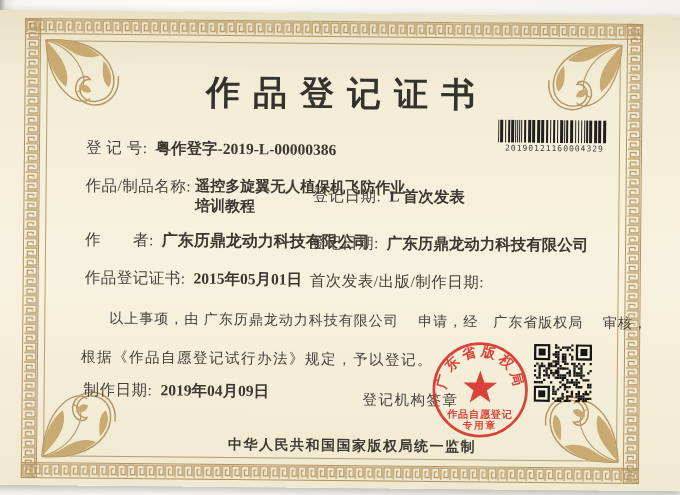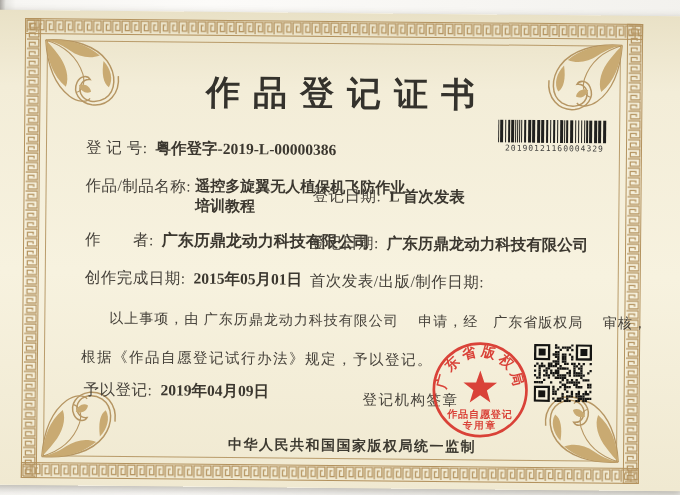--- a/index.html
+++ b/index.html
@@ -196,32 +196,32 @@
 
       <div class="row" id="row-author">
         <span class="label">作　　者:</span><span class="value">广东历鼎龙动力科技有限公司</span>
       </div>
 
       <div class="row" id="row-owner">
         <span class="label">登记日期:</span><span class="value">广东历鼎龙动力科技有限公司</span>
       </div>
 
       <div class="row" id="row-cdate">
-        <span class="label">创作完成日期:</span><span class="value">2015年05月01日</span>
+        <span class="label">作品登记证书:</span><span class="value">2015年05月01日</span>
       </div>
 
       <div class="row" id="row-fpub">
         <span class="label">首次发表/出版/制作日期:</span><span class="value"></span>
       </div>
 
       <div class="row" id="para1">以上事项，由 广东历鼎龙动力科技有限公司　 申请，经　广东省版权局　 审核，</div>
       <div class="row" id="para2">根据《作品自愿登记试行办法》规定，予以登记。</div>
 
       <div class="row" id="row-regdate">
-        <span class="label">予以登记:</span><span class="value">2019年04月09日</span>
+        <span class="label">制作日期:</span><span class="value">2019年04月09日</span>
       </div>
 
       <div class="row" id="org-label">登记机构签章</div>
 
       <div class="footer">中华人民共和国国家版权局统一监制</div>
 
       <svg id="qr" viewBox="0 0 58 58">
           <g id="qr-modules">
             <rect x="20.88" y="0" width="2.32" height="2.32" fill="#151513"></rect>
             <rect x="37.12" y="0" width="2.32" height="2.32" fill="#151513"></rect>

